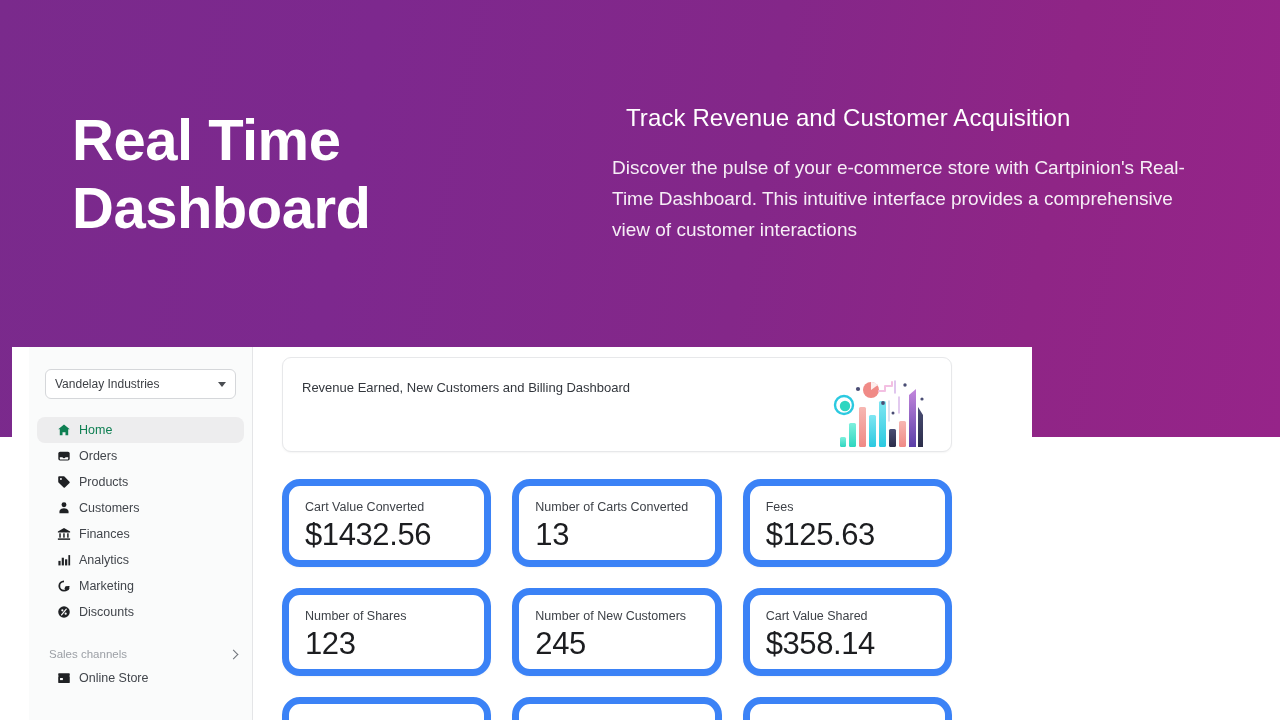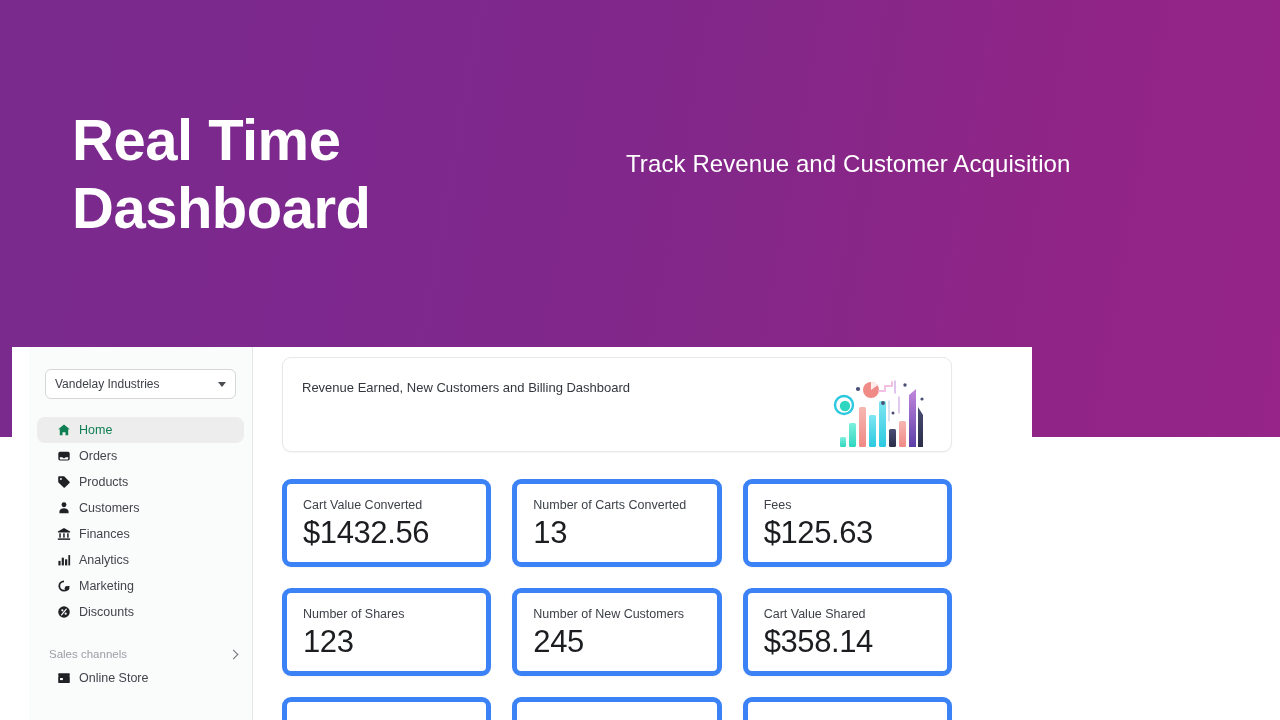--- a/index.html
+++ b/index.html
@@ -140,22 +140,22 @@
     overflow: hidden;
   }
   .banner-text { font-size: 13px; color: #33373d; align-self: flex-start; margin-top: 22px; }
   .banner-art { width: 96px; height: 72px; flex: 0 0 96px; align-self: flex-end; margin-bottom: 2px; }
 
   .card-row { display: flex; gap: 21px; margin-bottom: 21px; }
   .metric-card {
     flex: 1 1 0;
     height: 88px;
     background: #ffffff;
-    border: 5px solid #3b82f6;
-    border-radius: 9px;
+    border: 7px solid #3b82f6;
+    border-radius: 18px;
     box-shadow: 0 1px 2px rgba(20,20,30,0.045);
     padding: 14px 16px 0 16px;
     overflow: hidden;
   }
   .metric-label { font-size: 12.5px; color: #3e4248; margin-bottom: 3px; white-space: nowrap; }
   .metric-value { font-size: 31px; color: #1c1d20; font-weight: normal; letter-spacing: -0.4px; white-space: nowrap; }
 
   .card-row.partial .metric-card { height: 40px; }
 </style>
 </head>
@@ -166,20 +166,21 @@
   <div id="hero">
     <div id="hero-inner">
 
       <div id="hero-left">
         <div class="hero-title">Real Time</div>
         <div class="hero-title">Dashboard</div>
       </div>
 
       <div id="hero-right">
         <div class="hero-sub">Track Revenue and Customer Acquisition</div>
+        <div class="hero-body">Discover the pulse of your e-commerce store with Cartpinion's Real-Time Dashboard. This intuitive interface provides a comprehensive view of customer interactions</div>
       </div>
 
     </div>
   </div>
 
   <div id="app">
 
     <div id="leftgutter"></div>
 
     <div id="sidebar">

